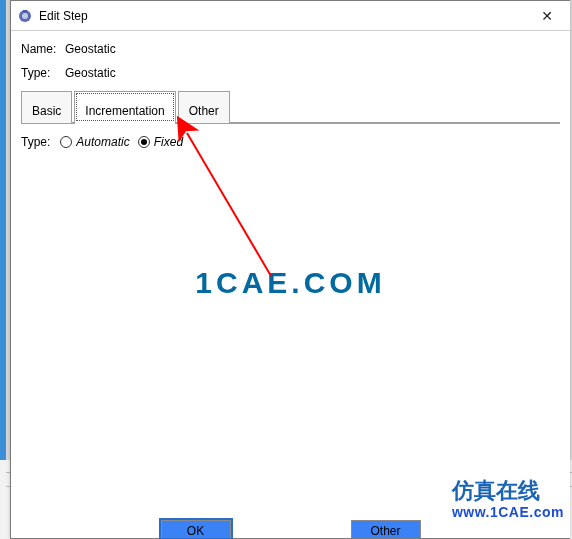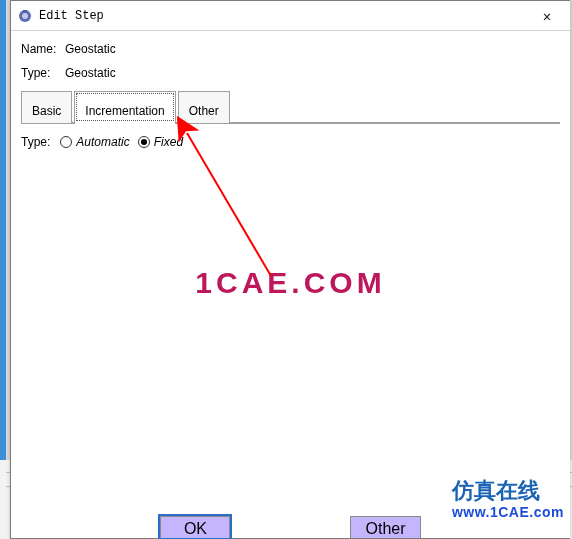--- a/index.html
+++ b/index.html
@@ -38,21 +38,20 @@
       border-right: none;
     }
     .titlebar {
       height: 30px;
       background: #fff;
       border-bottom: 1px solid #d0d0d0;
       display: flex;
       align-items: center;
       padding: 0 6px;
       position: relative;
-      font-family: Liberation Mono, monospace;
     }
     .titlebar .app-icon {
       width: 16px; height:16px; margin-right: 6px;
       display:inline-flex; align-items:center; justify-content:center;
     }
     .titlebar .title { font-size: 12px; color: #000; }
     .titlebar .close {
       position: absolute; right: 0; top: 0;
       width: 46px; height: 30px;
       display:flex; align-items:center; justify-content:center;
@@ -131,24 +130,24 @@
       height: 30px;
       display:flex;
       gap: 120px;
       justify-content:center;
       align-items:flex-end;
       padding-bottom: 0;
     }
     .btn {
       min-width: 70px;
       padding: 3px 14px 0 14px;
-      background:#c4b5fd;
+      background:#3b82f6;
       border:1px solid #8a8a8a;
       text-align:center;
-      font-size:16px;
+      font-size:12px;
       position:relative;
     }
     .btn.primary {
       outline: 2px solid #2a6ec9;
       outline-offset: 0px;
     }
     .btn.clip { border-bottom:none; }
 
     .arrow-svg {
       position:absolute;
@@ -156,21 +155,21 @@
       pointer-events: none;
     }
 
     .watermark {
       position:absolute;
       left: 50%; top: 265px;
       transform: translateX(-50%);
       font-size: 30px;
       font-weight: 600;
       letter-spacing: 4px;
-      color: #be185d;
+      color: #0369a1;
       pointer-events:none;
       user-select:none;
     }
 
     .site-brand {
       position:absolute;
       right: 8px; bottom: 18px;
       text-align: left;
       line-height: 1.2;
     }

